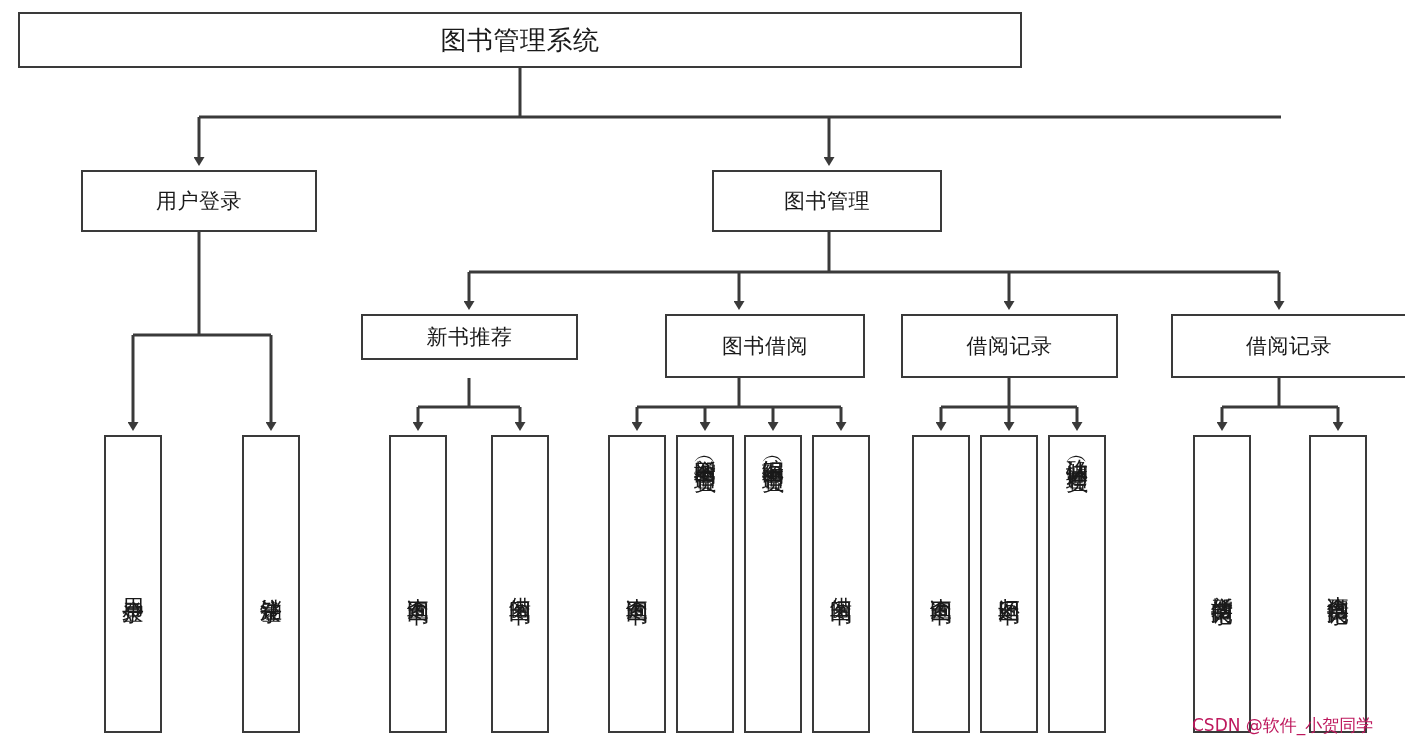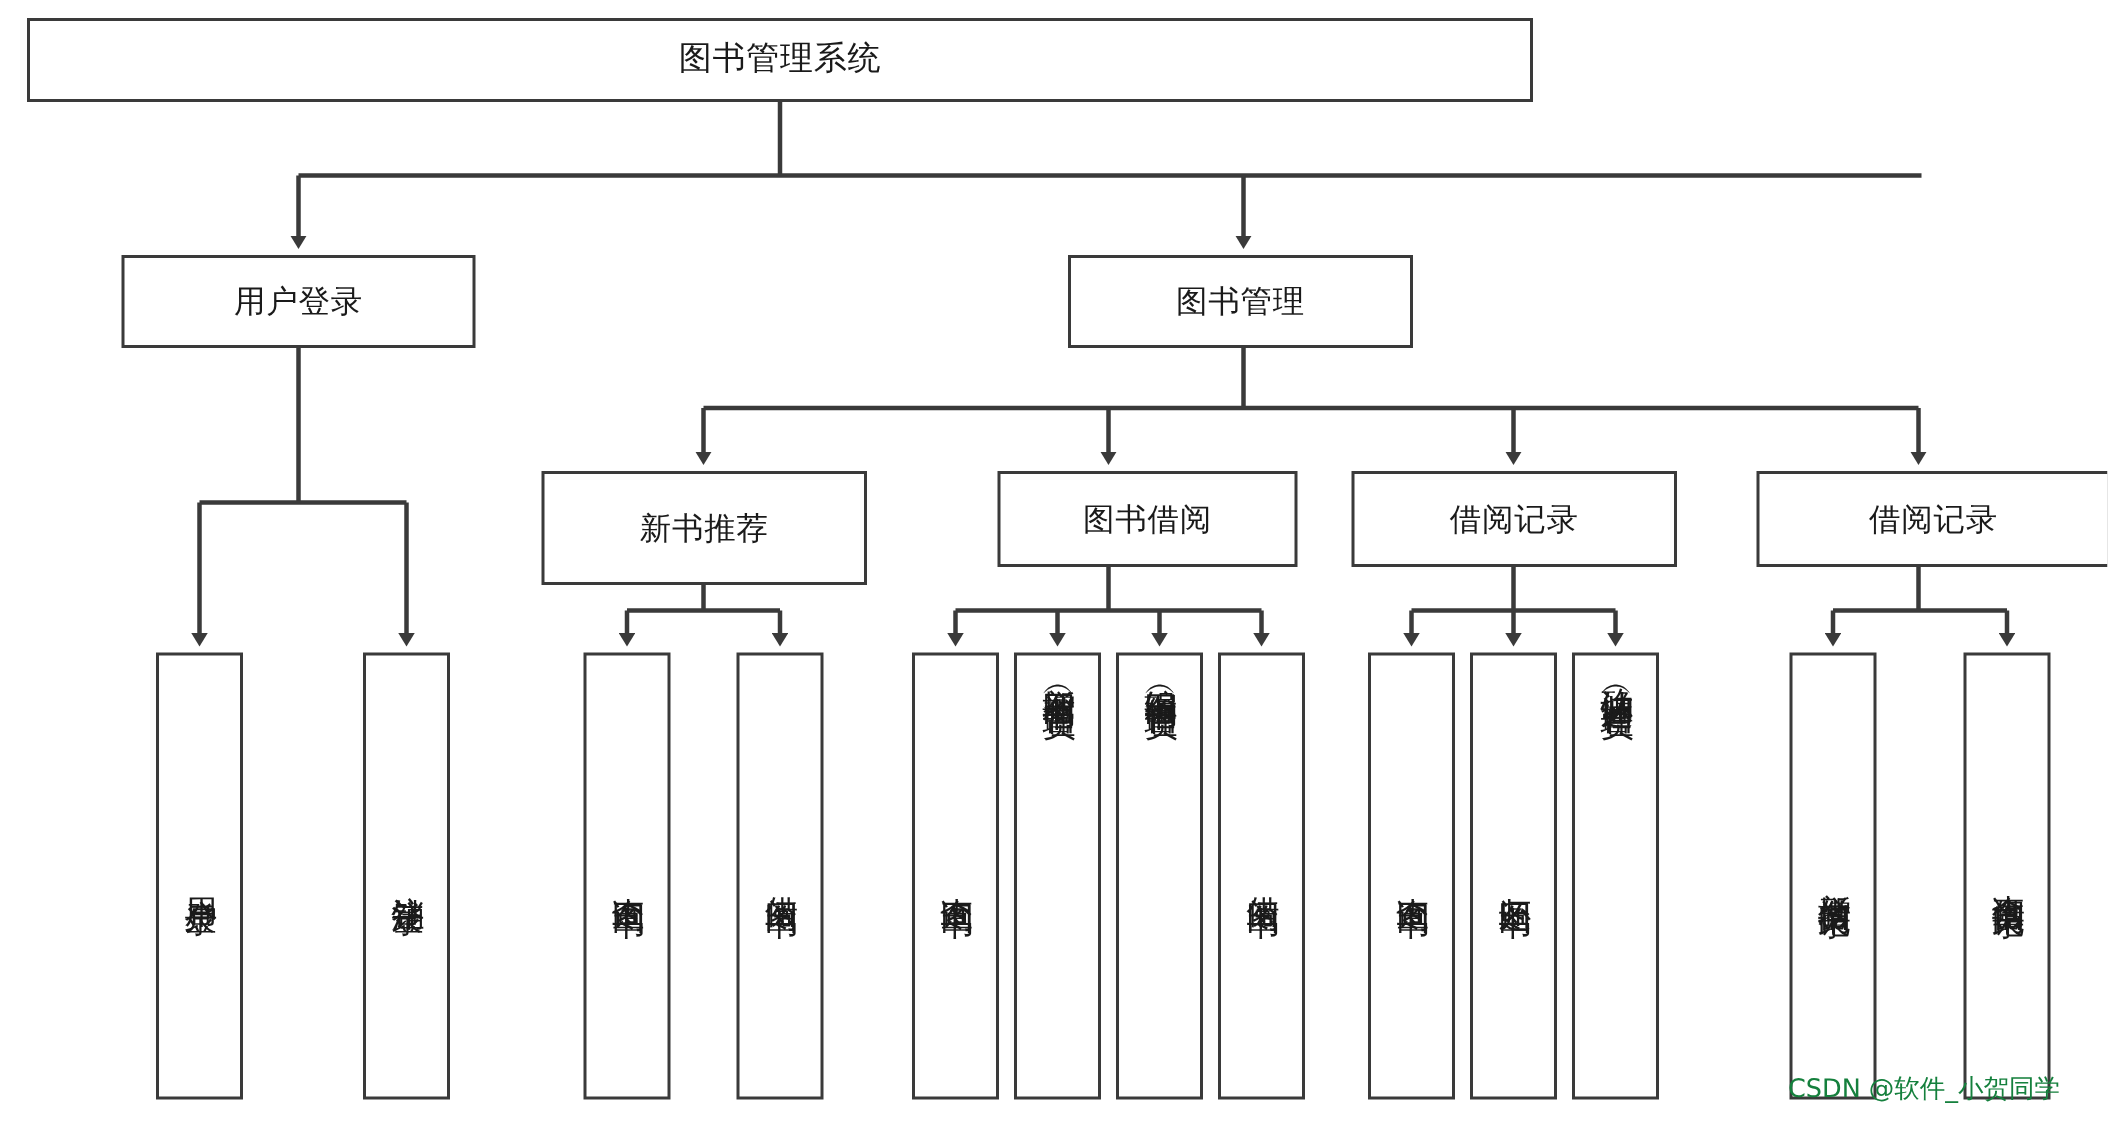--- a/index.html
+++ b/index.html
@@ -41,21 +41,21 @@
     line-height: 1.18;
     text-align: center;
     letter-spacing: 0.5px;
     white-space: pre;
   }
   
   .node.horiz .node-label {
     font-size: 21px;
   }
   .node.root .node-label {
-    font-size: 22px;
+    font-size: 26px;
   }
   
   .node.leaf {
     align-items: flex-start;
     justify-content: center;
     padding-top: 4px;
   }
   .node.leaf .node-label {
     writing-mode: vertical-rl;
     text-orientation: upright;
@@ -64,21 +64,21 @@
     letter-spacing: 2px;
     white-space: nowrap;
   }
   
   .node.leaf.centered {
     align-items: center;
     padding-top: 0;
   }
   #watermark {
     position: absolute;
-    color: #15803d;
+    color: #be185d;
     font-size: 17px;
     white-space: nowrap;
     z-index: 3;
     font-family: "DejaVu Sans", "Liberation Sans", sans-serif;
   }
 </style>
 </head>
 <body>
 
 <div id="diagram-root">
@@ -138,21 +138,21 @@
     <span class="node-label">图书管理系统</span>
   </div>
 
   <div class="node horiz" style="left:81px; top:170px; width:236px; height:62px;">
     <span class="node-label">用户登录</span>
   </div>
   <div class="node horiz" style="left:712px; top:170px; width:230px; height:62px;">
     <span class="node-label">图书管理</span>
   </div>
 
-  <div class="node horiz" style="left:361px; top:314px; width:217px; height:76px;">
+  <div class="node horiz" style="left:361px; top:314px; width:217px; height:46px;">
     <span class="node-label">新书推荐</span>
   </div>
   <div class="node horiz" style="left:665px; top:314px; width:200px; height:64px;">
     <span class="node-label">图书借阅</span>
   </div>
   <div class="node horiz" style="left:901px; top:314px; width:217px; height:64px;">
     <span class="node-label">借阅记录</span>
   </div>
   <div class="node horiz" style="left:1171px; top:314px; width:236px; height:64px;">
     <span class="node-label">借阅记录</span>

